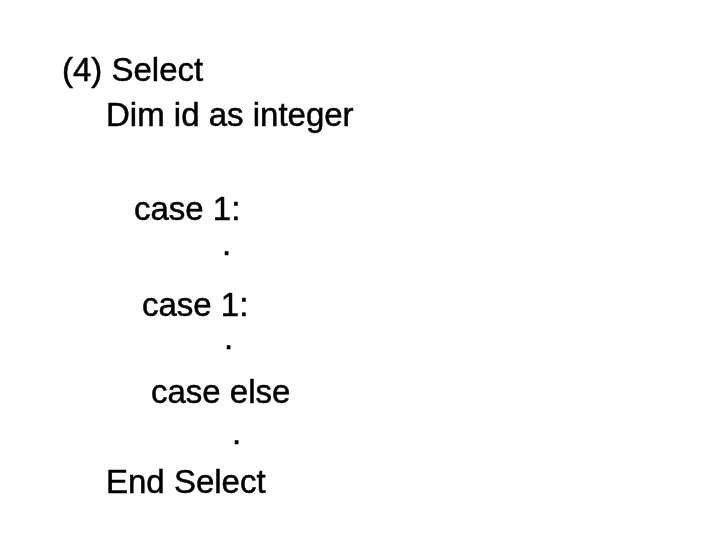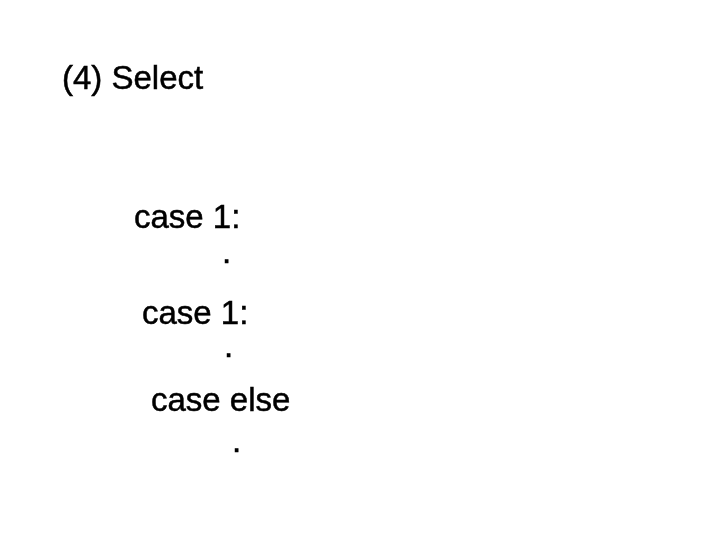--- a/index.html
+++ b/index.html
@@ -16,39 +16,40 @@
     font-family: "Liberation Sans", "DejaVu Sans", sans-serif;
     color: #000000;
   }
   .code-line {
     position: absolute;
     font-size: 33px;
     line-height: 33px;
     font-weight: 400;
     white-space: pre;
     color: #000000;
-    margin-top: 8px;
     -webkit-text-stroke: 0.5px #000000;
   }
   
   .l0 { left: 62px;  top: 53px;  }
   .l1 { left: 106px; top: 98px;  }
   .l2 { left: 96px;  top: 143px; }
   .l3 { left: 134px; top: 192px; }
   .l4 { left: 222px; top: 227px; }
   .l5 { left: 142px; top: 288px; }
   .l6 { left: 224px; top: 321px; }
   .l7 { left: 151px; top: 375px; }
   .l8 { left: 232px; top: 416px; }
   .l9 { left: 106px; top: 465px; }
 </style>
 </head>
 <body>
 
 <div class="slide">
   <div class="code-line l0">(4) Select</div>
+  <div class="code-line l1">Dim id as integer</div>
   <div class="code-line l3">case 1:</div>
   <div class="code-line l4">.</div>
   <div class="code-line l5">case 1:</div>
   <div class="code-line l6">.</div>
   <div class="code-line l7">case else</div>
   <div class="code-line l8">.</div>
+  <div class="code-line l9">End Select</div>
 </div>
 
 </body></html>

